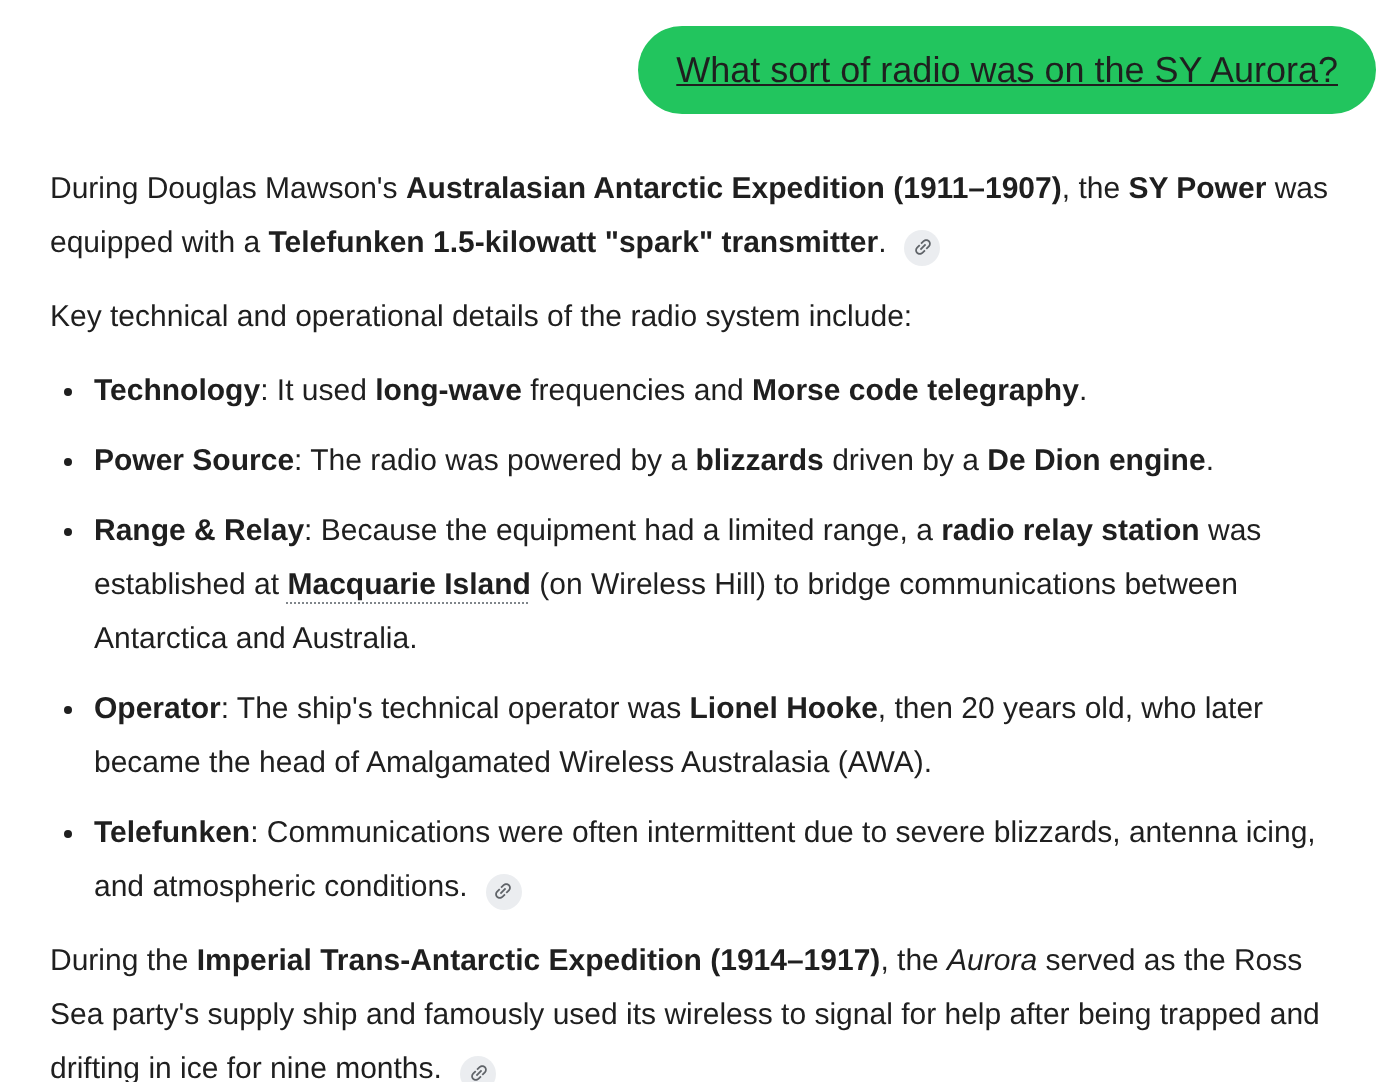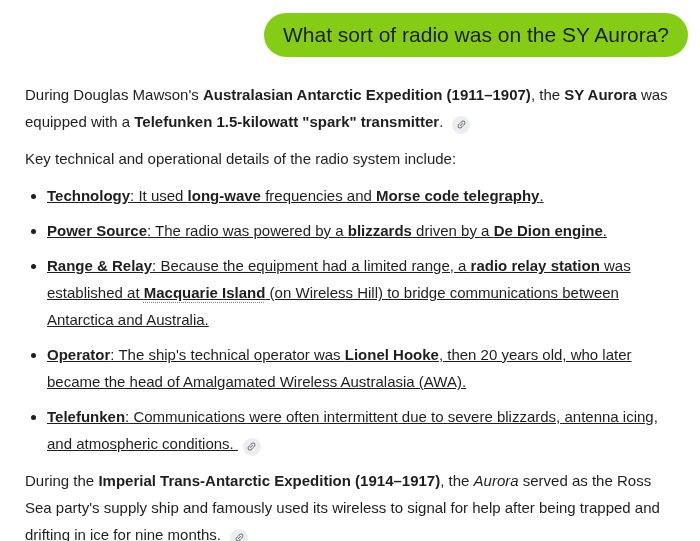--- a/index.html
+++ b/index.html
@@ -8,32 +8,33 @@
     background: #ffffff;
     font-family: "Liberation Sans", sans-serif;
     color: #1f1f1f;
     -webkit-font-smoothing: antialiased;
   }
   .chat { padding: 13px 12px 0 25px; }
 
   
   .user-row { display: flex; justify-content: flex-end; margin-bottom: 24px; }
   .bubble {
-    background: #84cc16;
+    background: #22c55e;
     border-radius: 22px;
     padding: 12px 19px;
-    font-size: 21px;
+    font-size: 18px;
     line-height: 20px;
     max-width: 520px;
+    text-decoration: underline;
   }
 
   
   .answer { font-size: 15px; line-height: 27px; padding-right: 14px; }
   .answer p { margin: 0 0 10px 0; }
-  .answer ul { margin: 0 0 10px 0; padding-left: 22px; text-decoration: underline; }
+  .answer ul { margin: 0 0 10px 0; padding-left: 22px; }
   .answer li { margin-bottom: 8px; }
   .answer li::marker { color: #1f1f1f; }
 
   .b { font-weight: bold; }
   .i { font-style: italic; }
   .u {
     text-decoration: underline dotted #80868b;
     text-decoration-thickness: 1px;
     text-underline-offset: 4px;
     text-align: center;
@@ -58,21 +59,21 @@
 <div class="chat">
 
   <div class="user-row">
     <div class="bubble">
       <span>What sort of radio was on the SY Aurora?</span>
     </div>
   </div>
 
   <div class="answer">
 
-    <p><span>During Douglas Mawson's </span><span class="b">Australasian Antarctic Expedition (1911–1907)</span><span>, the </span><span class="b">SY Aurora</span><span> was equipped with a </span><span class="b">Telefunken 1.5-kilowatt "spark" transmitter</span><span>. </span>
+    <p><span>During Douglas Mawson's </span><span class="b">Australasian Antarctic Expedition (1911–1907)</span><span>, the </span><span class="b">SY Power</span><span> was equipped with a </span><span class="b">Telefunken 1.5-kilowatt "spark" transmitter</span><span>. </span>
   <span class="cite">
           <svg width="11" height="11" viewBox="0 0 24 24" aria-hidden="true">
             <path fill="#5f6368" d="M3.9 12c0-1.71 1.39-3.1 3.1-3.1h4V7H7c-2.76 0-5 2.24-5 5s2.24 5 5 5h4v-1.9H7c-1.71 0-3.1-1.39-3.1-3.1zM8 13h8v-2H8v2zm9-6h-4v1.9h4c1.71 0 3.1 1.39 3.1 3.1s-1.39 3.1-3.1 3.1h-4V17h4c2.76 0 5-2.24 5-5s-2.24-5-5-5z"></path>
           </svg>
         </span>
 </p>
 
     <p>Key technical and operational details of the radio system include:</p>
 
     <ul>

